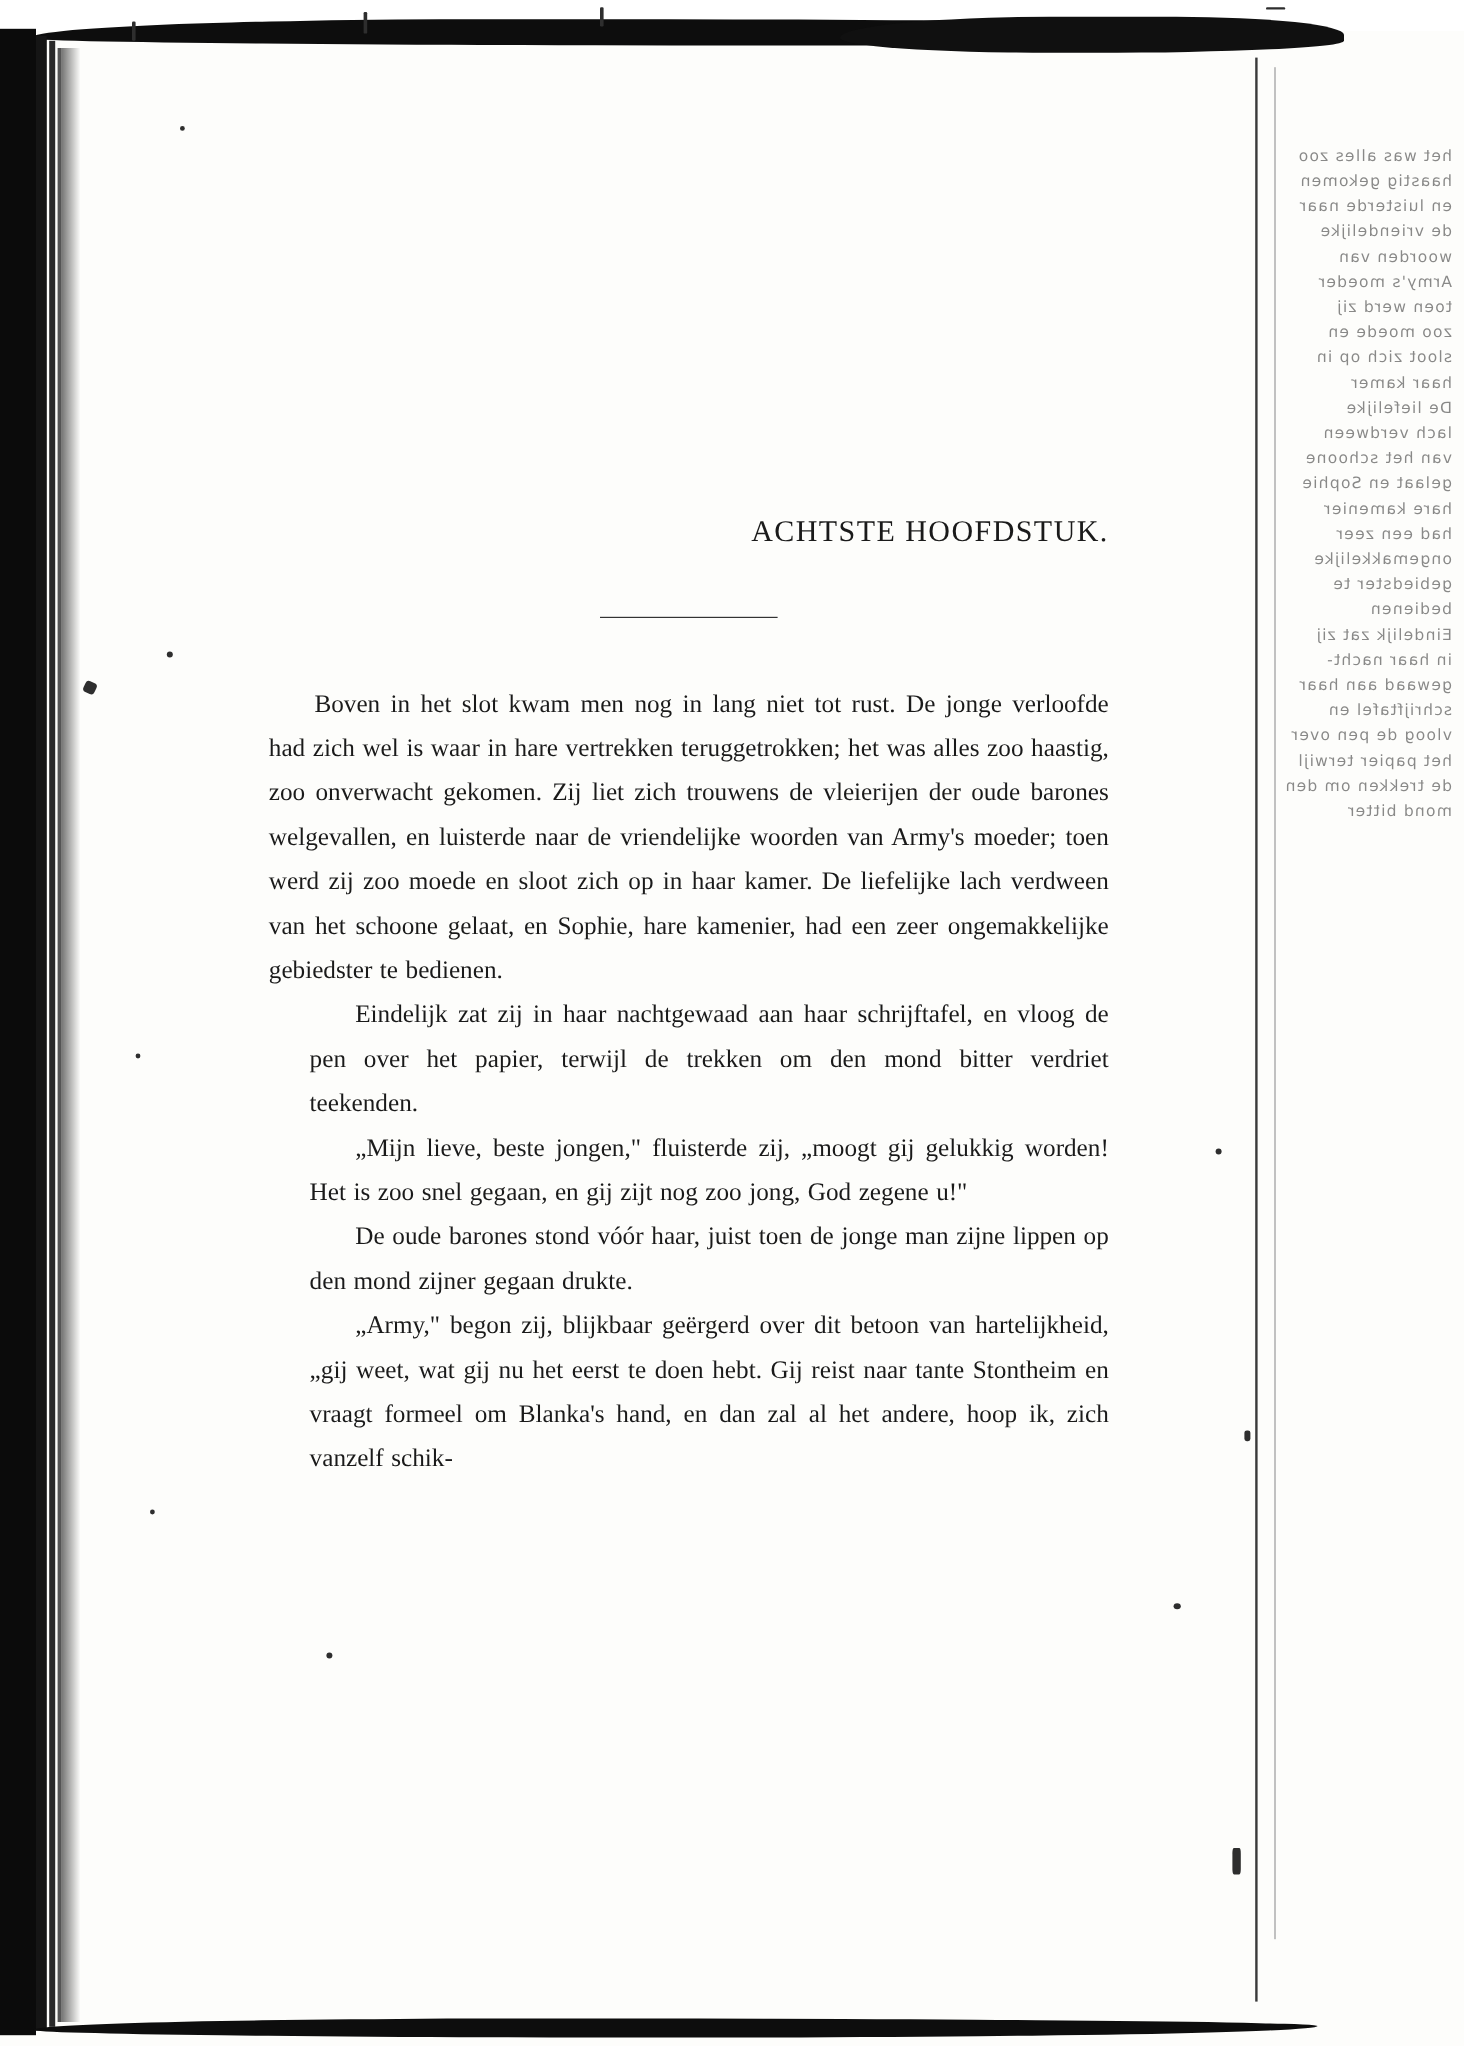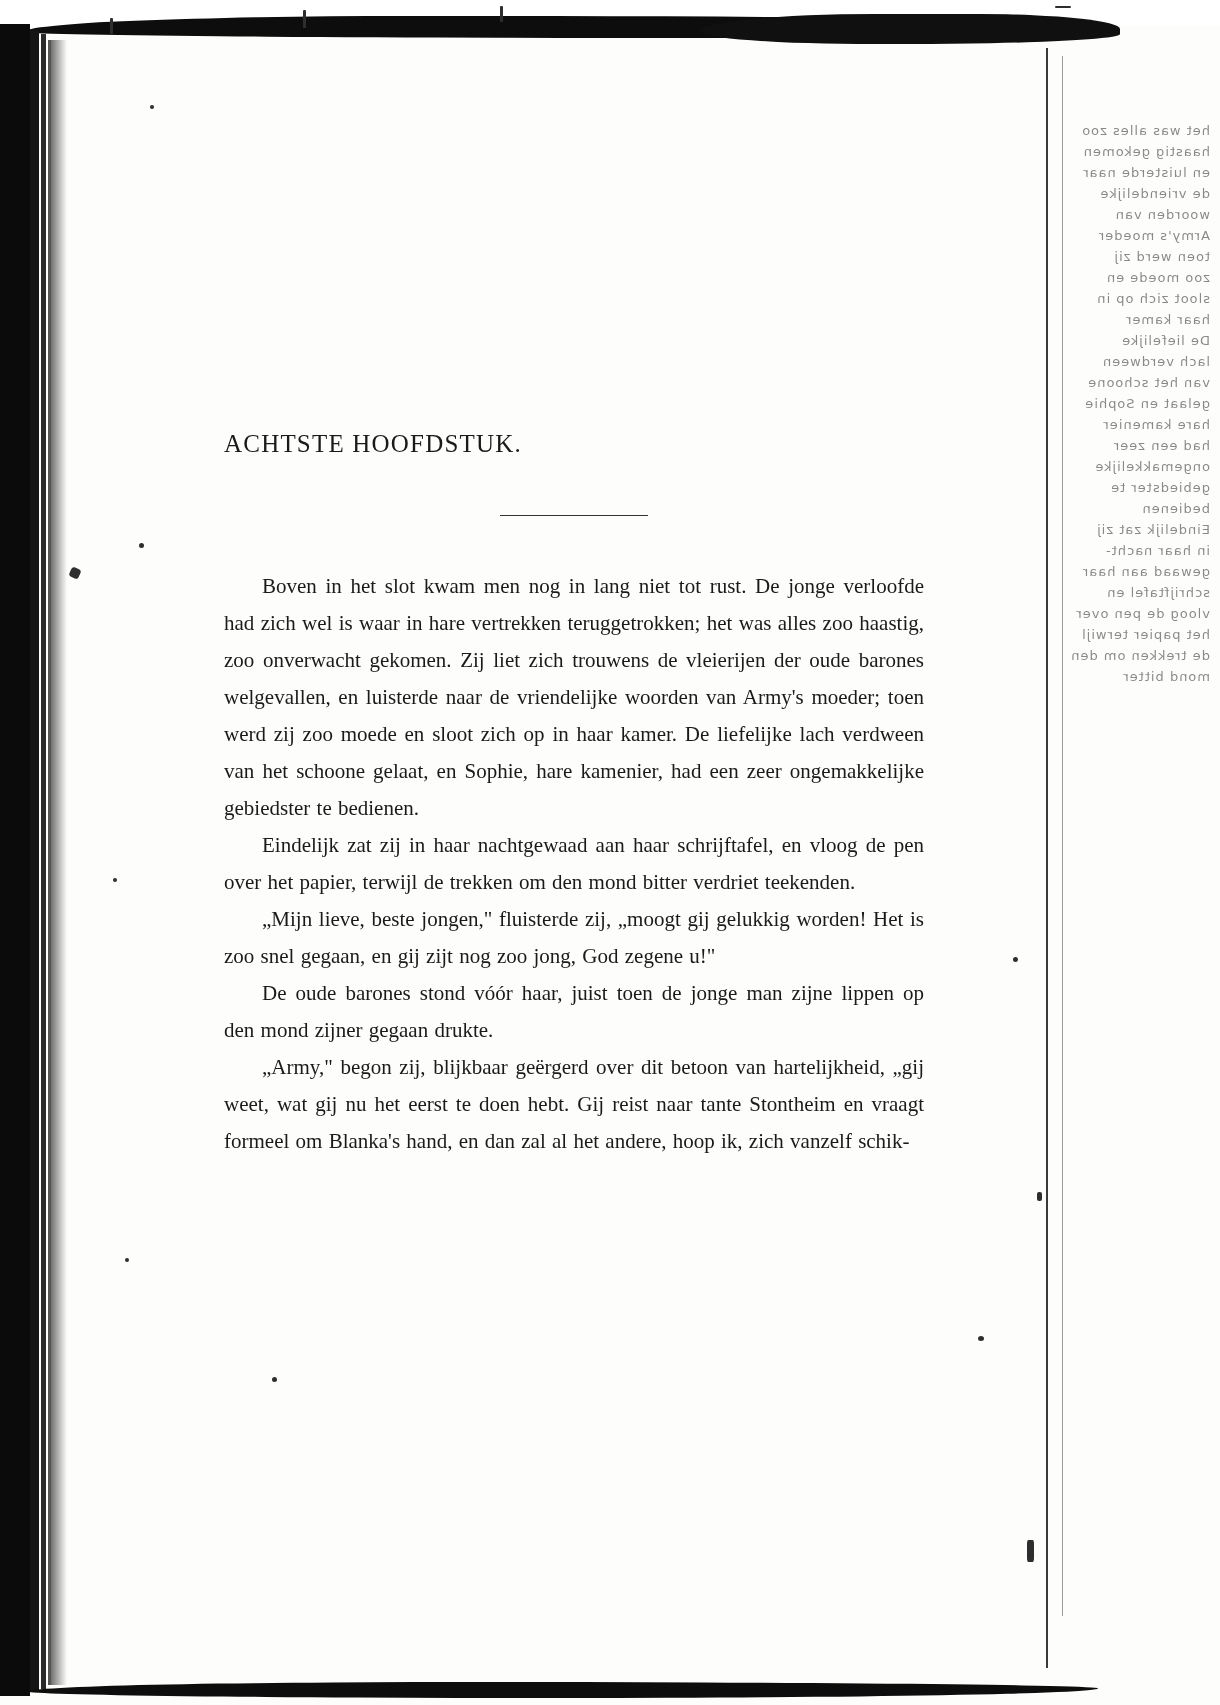--- a/index.html
+++ b/index.html
@@ -143,21 +143,21 @@
   .speck { position: absolute; background: #2e2e2e; border-radius: 50%; }
 
   
   .page-body {
     position: absolute;
     left: 224px;
     top: 430px;
     width: 700px;
   }
   .chapter-title {
-    text-align: left;
+    text-align: right;
     font-size: 25px;
     letter-spacing: 1.2px;
     margin: 0 0 0 0;
     font-weight: normal;
     font-family: "Liberation Serif", serif;
   }
   .rule-wrap {
     text-align: center;
     margin-top: 44px;
     margin-bottom: 48px;
@@ -171,21 +171,21 @@
   .para {
     margin: 0;
     font-size: 21px;
     line-height: 37px;
     text-align: justify;
     text-justify: inter-word;
     text-indent: 38px;
     hyphens: manual;
     word-spacing: 1px;
   }
-  .para + .para { margin-top: 0; }
+  .para + .para { margin-top: 0; margin-left: 34px; }
 </style>
 </head>
 <body>
 
 <div id="scan">
 
   <div class="top-black"></div>
   <div class="top-black-2"></div>
 
   <div class="gutter-black"></div>

